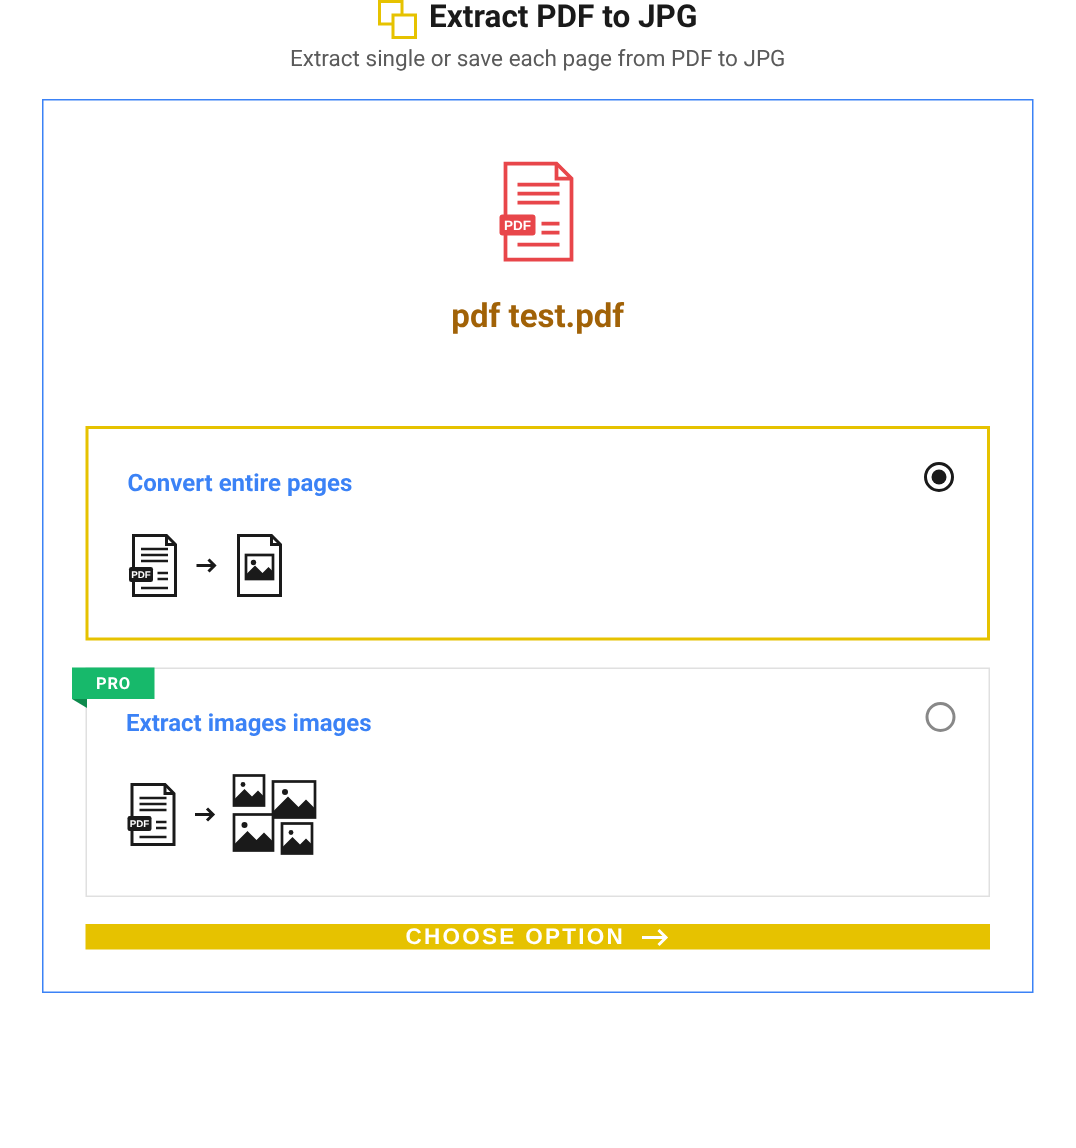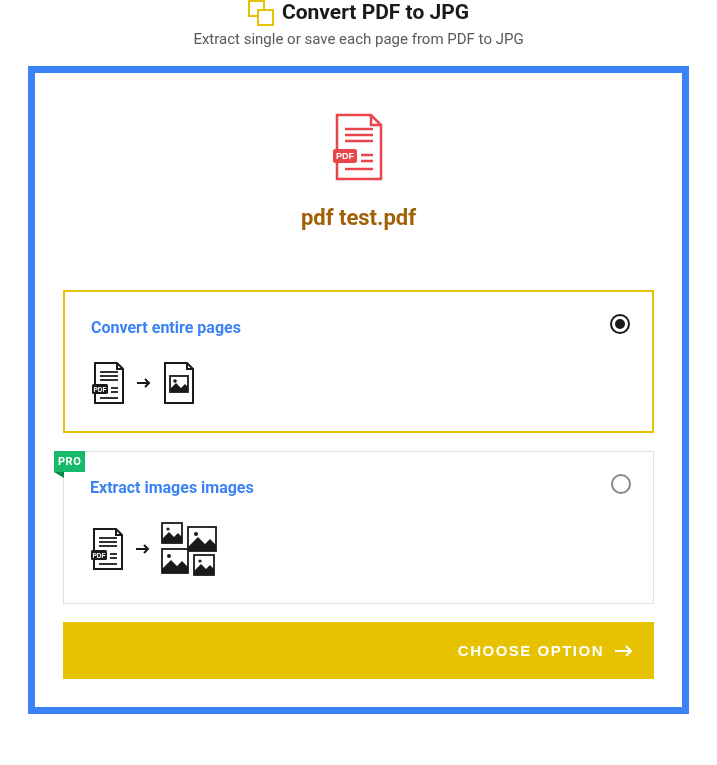--- a/index.html
+++ b/index.html
@@ -29,21 +29,21 @@
     font-size: 21px;
     font-weight: 700;
     color: #1a1a1a;
   }
   .page-subtitle {
     font-size: 15px;
     color: #5a5a5a;
   }
   .card {
     margin: 0 28px 30px 28px;
-    border: 7px solid #3b82f6;
+    border: 1px solid #3b82f6;
     background: #fff;
     padding: 40px 28px 28px 28px;
   }
   .file-section {
     text-align: center;
     margin-bottom: 60px;
   }
   .file-icon {
     display: inline-block;
     margin-bottom: 18px;
@@ -93,21 +93,21 @@
     border-radius: 50%;
   }
   .pro-badge {
     position: absolute;
     top: -1px;
     left: -10px;
     background: #17b96b;
     color: #fff;
     font-size: 11px;
     font-weight: 700;
-    padding: 4px 4px;
+    padding: 4px 16px;
     letter-spacing: 0.5px;
   }
   .pro-badge::after {
     content: "";
     position: absolute;
     left: 0;
     bottom: -6px;
     border-style: solid;
     border-width: 0 10px 6px 0;
     border-color: transparent #0d8a4d transparent transparent;
@@ -115,47 +115,46 @@
   .option-graphic {
     display: flex;
     align-items: center;
     gap: 8px;
   }
   .choose-btn {
     width: 100%;
     background: #e6c200;
     color: #fff;
     border: none;
-    padding: 20px;
     font-size: 15px;
     font-weight: 700;
     letter-spacing: 1.5px;
     cursor: pointer;
     display: flex;
     align-items: center;
-    justify-content: flex-end;
+    justify-content: center;
     gap: 10px;
     margin-top: 16px;
   }
   .arrow-icon {
     display: inline-flex;
   }
 </style>
 </head>
 <body>
 
 <div class="header">
   <div class="header-title-row">
     <span class="header-icon">
       <svg width="26" height="26" viewBox="0 0 26 26">
         <rect x="1" y="1" width="15" height="15" fill="none" stroke="#e6c200" stroke-width="2"></rect>
         <rect x="10" y="10" width="15" height="15" fill="#fff" stroke="#e6c200" stroke-width="2"></rect>
       </svg>
     </span>
-    <h1 class="page-title">Convert PDF to JPG</h1>
+    <h1 class="page-title">Extract PDF to JPG</h1>
   </div>
   <p class="page-subtitle">Extract single or save each page from PDF to JPG</p>
 </div>
 
 <div class="card">
 
   <div class="file-section">
     <span class="file-icon">
       <svg width="56" height="70" viewBox="0 0 56 70">
         <path d="M6 2 L40 2 L50 12 L50 66 L6 66 Z" fill="none" stroke="#e8464a" stroke-width="2.5"></path>

